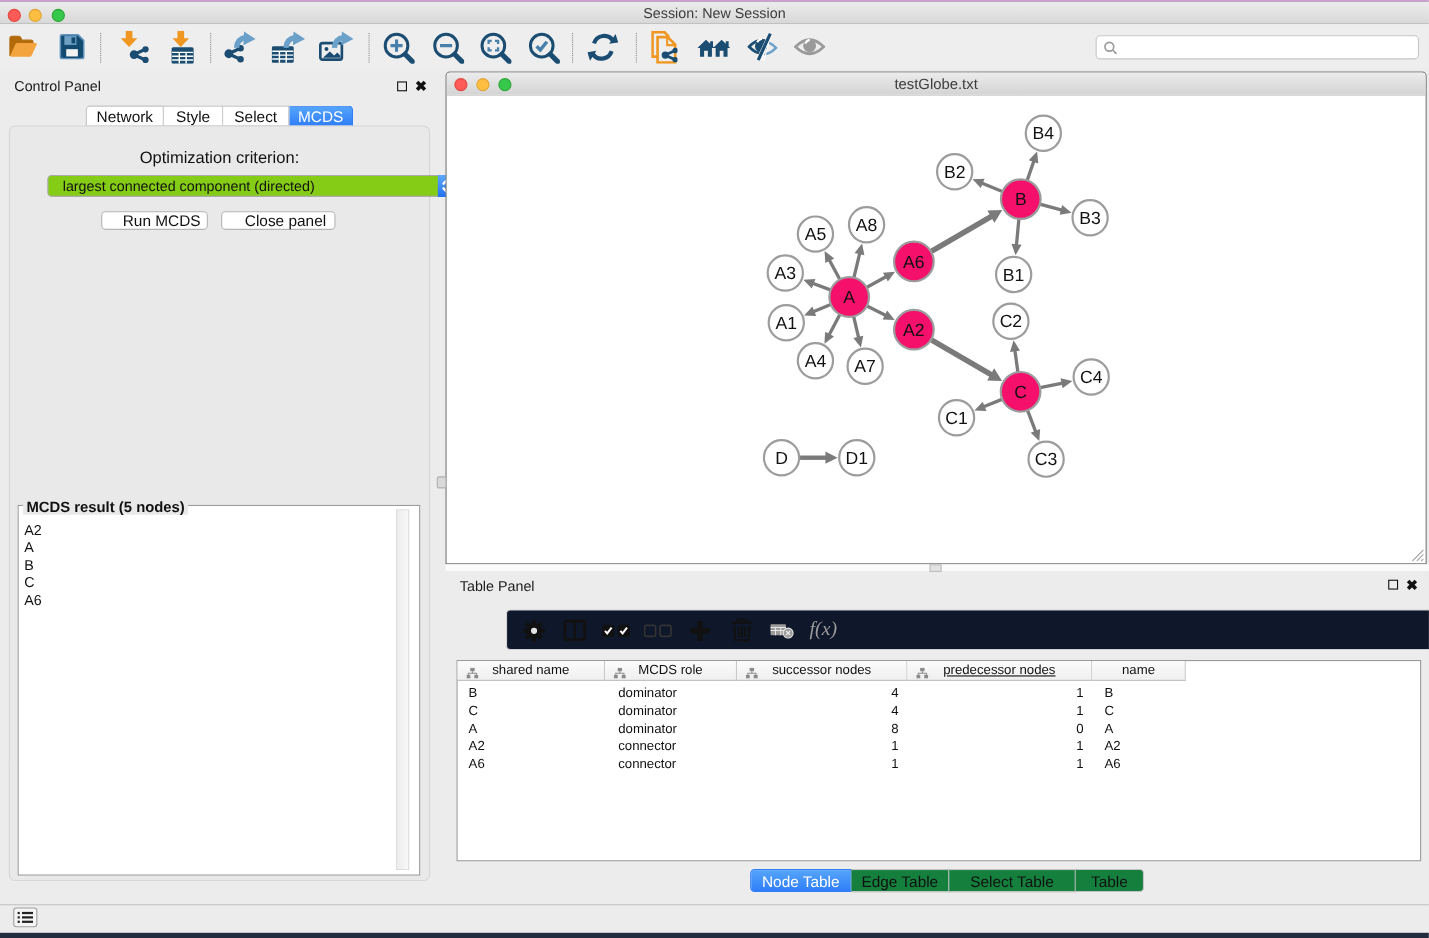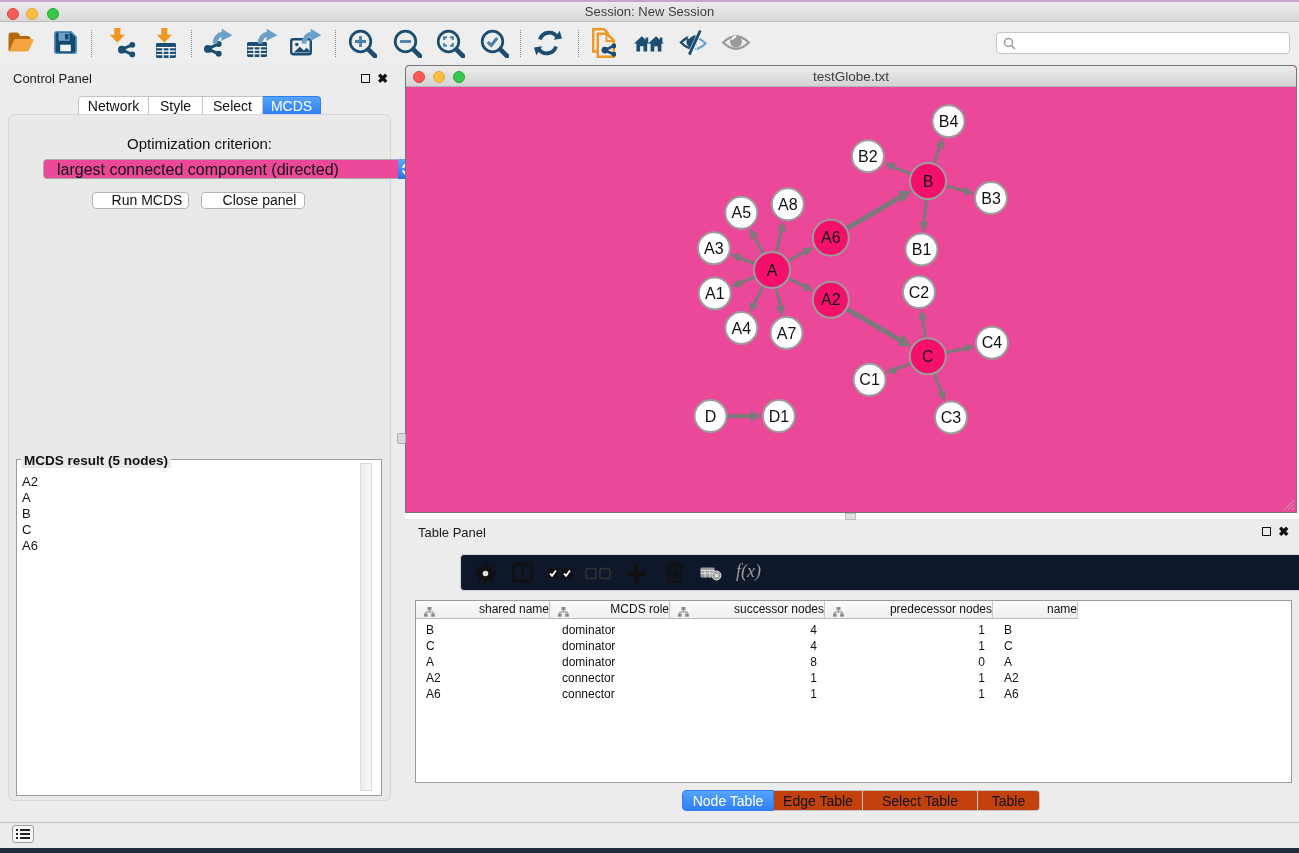--- a/index.html
+++ b/index.html
@@ -25,59 +25,59 @@
 #cp-btns { left:361px; top:71px; font-size:13px; color:#111; }
 #cp-tabs { left:78px; top:96px; height:19px; font-size:14px; }
 .tab { float:left; height:19px; line-height:18px; text-align:center; background:#fff;
   border:1px solid #c3c3c3; border-left:none; color:#111; }
 .tab:first-child { border-left:1px solid #c3c3c3; border-top-left-radius:4px; }
 .tab.sel { background:linear-gradient(#55a5fc,#2f7ef7); color:#fff; border-color:#2f7ef7;
   border-top-right-radius:4px; }
 #cp-pane { left:8px; top:114px; width:383px; height:687px; background:#e9e9e9;
   border:1px solid #d6d6d6; border-radius:6px; }
 #opt-label { left:0; top:135px; width:399px; text-align:center; font-size:15px; color:#111; }
-#dropdown { left:43px; top:159px; width:372px; height:20px; background:#ec4899;
-  border:1px solid #ababab; border-radius:4px; font-size:16px; color:#111; }
+#dropdown { left:43px; top:159px; width:372px; height:20px; background:#84cc16;
+  border:1px solid #ababab; border-radius:4px; font-size:13px; color:#111; }
 #dropdown .txt { position:absolute; left:13px; top:1px; line-height:17px; }
 #dd-step { position:absolute; right:-1px; top:-1px; width:17px; height:20px;
   background:linear-gradient(#5ea9fd,#2471f0); border-radius:0 4px 4px 0; }
 .btn { position:absolute; height:17px; background:#fff; border:1px solid #b5b5b5;
   border-radius:4px; font-size:14px; color:#111; text-align:center; line-height:15px;padding-left:13px; }
 #fieldset { left:16px; top:459px; width:366px; height:337px; background:#fff;
   border:1px solid #9c9c9c; }
 #fs-legend { position:absolute; left:4px; top:-7px; background:#e9e9e9; padding:0 3px;
   font-size:13.5px; color:#111;font-weight:bold; }
 #fs-list { position:absolute; left:5px; top:14px; font-size:13px; color:#111; line-height:16px; }
 #fs-scroll { position:absolute; right:9px; top:3px; width:12px; height:328px;
   background:linear-gradient(90deg,#ececec,#f8f8f8); border:1px solid #dcdcdc; }
 
 
-#netwin { left:405px; top:65px; width:892px; height:448px; background:#ec4899;
+#netwin { left:405px; top:65px; width:892px; height:448px; background:#ffffff;
   border:1px solid #767676; border-radius:4px 4px 0 0; }
 #net-titlebar { position:absolute; left:0; top:0; width:100%; height:21px;
   background:linear-gradient(#ececec,#d4d4d4); border-bottom:1px solid #b5b5b5;
   border-radius:4px 4px 0 0; text-align:center; font-size:13.5px; color:#3c3c3c; line-height:21px; }
 #net-grip { left:397px; top:433px; width:9px; height:11px; background:#d9d9d9;
   border:1px solid #b0b0b0; border-radius:2px; }
 #below-win { left:405px; top:513px; width:894px; height:6px; background:#fbfbfb; }
 #hsplit { left:845px; top:513px; width:11px; height:7px; background:#e2e2e2; border:1px solid #bdbdbd; }
 
 
 #tp-title { left:418px; top:525px; font-size:13px; color:#1a1a1a; }
 #tp-btns { left:1262px; top:524px; font-size:13px; color:#111; }
 #tp-toolbar { left:412px; top:554px; width:881px; height:37px; background:#0f172a;
   border:1px solid #d2d2d2; border-radius:4px;margin-left:48px; }
 #tp-table { left:415px; top:600px; width:877px; height:183px; background:#fff;
   border:1px solid #9a9a9a; font-size:12px; color:#111; }
 .th { position:absolute; top:0; height:18px; background:linear-gradient(#fcfcfc,#efefef);
-  border-right:1px solid #c9c9c9; border-bottom:1px solid #bdbdbd; text-align:right;
+  border-right:1px solid #c9c9c9; border-bottom:1px solid #bdbdbd; text-align:center;
   line-height:17px; font-size:12px; color:#111; }
 .td { position:absolute; height:16px; line-height:16px; }
 #tp-tabs { left:672px; top:790px; height:21px; font-size:14px;margin-left:10px; }
-.btab { float:left; height:21px; line-height:20px; text-align:center; background:#c2410c;
+.btab { float:left; height:21px; line-height:20px; text-align:center; background:#15803d;
   border:1px solid #c3c3c3; border-left:none; color:#111; }
 .btab:first-child { border-left:1px solid #c3c3c3; border-radius:4px 0 0 4px;
   background:linear-gradient(#55a5fc,#2f7ef7); color:#fff; border-color:#2f7ef7; }
 .btab:last-child { border-radius:0 4px 4px 0; }
 
 
 #statusbar { left:0; top:822px; width:1299px; height:26px; background:#ececec;
   border-top:1px solid #c2c2c2; }
 #listbtn { left:12px; top:825px; width:22px; height:18px; background:#f5f5f5;
   border:1px solid #9e9e9e; border-radius:3px; }
@@ -468,21 +468,21 @@
 <div class="th" style="left:254px;width:155px;"><span style="position:absolute;left:8px;top:3px;"><svg width="11" height="10" viewBox="0 0 11 10" style="vertical-align:-1px">
           <g fill="#8a8a8a">
             <rect x="3.5" y="0" width="4" height="3.2"></rect>
             <rect x="0" y="6.5" width="3.6" height="3.2"></rect>
             <rect x="7.2" y="6.5" width="3.6" height="3.2"></rect>
           </g>
           <g stroke="#8a8a8a" stroke-width="1">
             <path d="M5.5 3.2 v1.8 M1.8 6.5 v-1.5 h7.4 v1.5" fill="none"></path>
           </g>
         </svg></span>successor nodes</div>
-<div class="th" style="left:409px;width:168px;"><span style="position:absolute;left:8px;top:3px;"><svg width="11" height="10" viewBox="0 0 11 10" style="vertical-align:-1px">
+<div class="th" style="left:409px;width:168px;text-decoration:underline;"><span style="position:absolute;left:8px;top:3px;"><svg width="11" height="10" viewBox="0 0 11 10" style="vertical-align:-1px">
           <g fill="#8a8a8a">
             <rect x="3.5" y="0" width="4" height="3.2"></rect>
             <rect x="0" y="6.5" width="3.6" height="3.2"></rect>
             <rect x="7.2" y="6.5" width="3.6" height="3.2"></rect>
           </g>
           <g stroke="#8a8a8a" stroke-width="1">
             <path d="M5.5 3.2 v1.8 M1.8 6.5 v-1.5 h7.4 v1.5" fill="none"></path>
           </g>
         </svg></span>predecessor nodes</div>
 <div class="th" style="left:577px;width:85px;">name</div>

